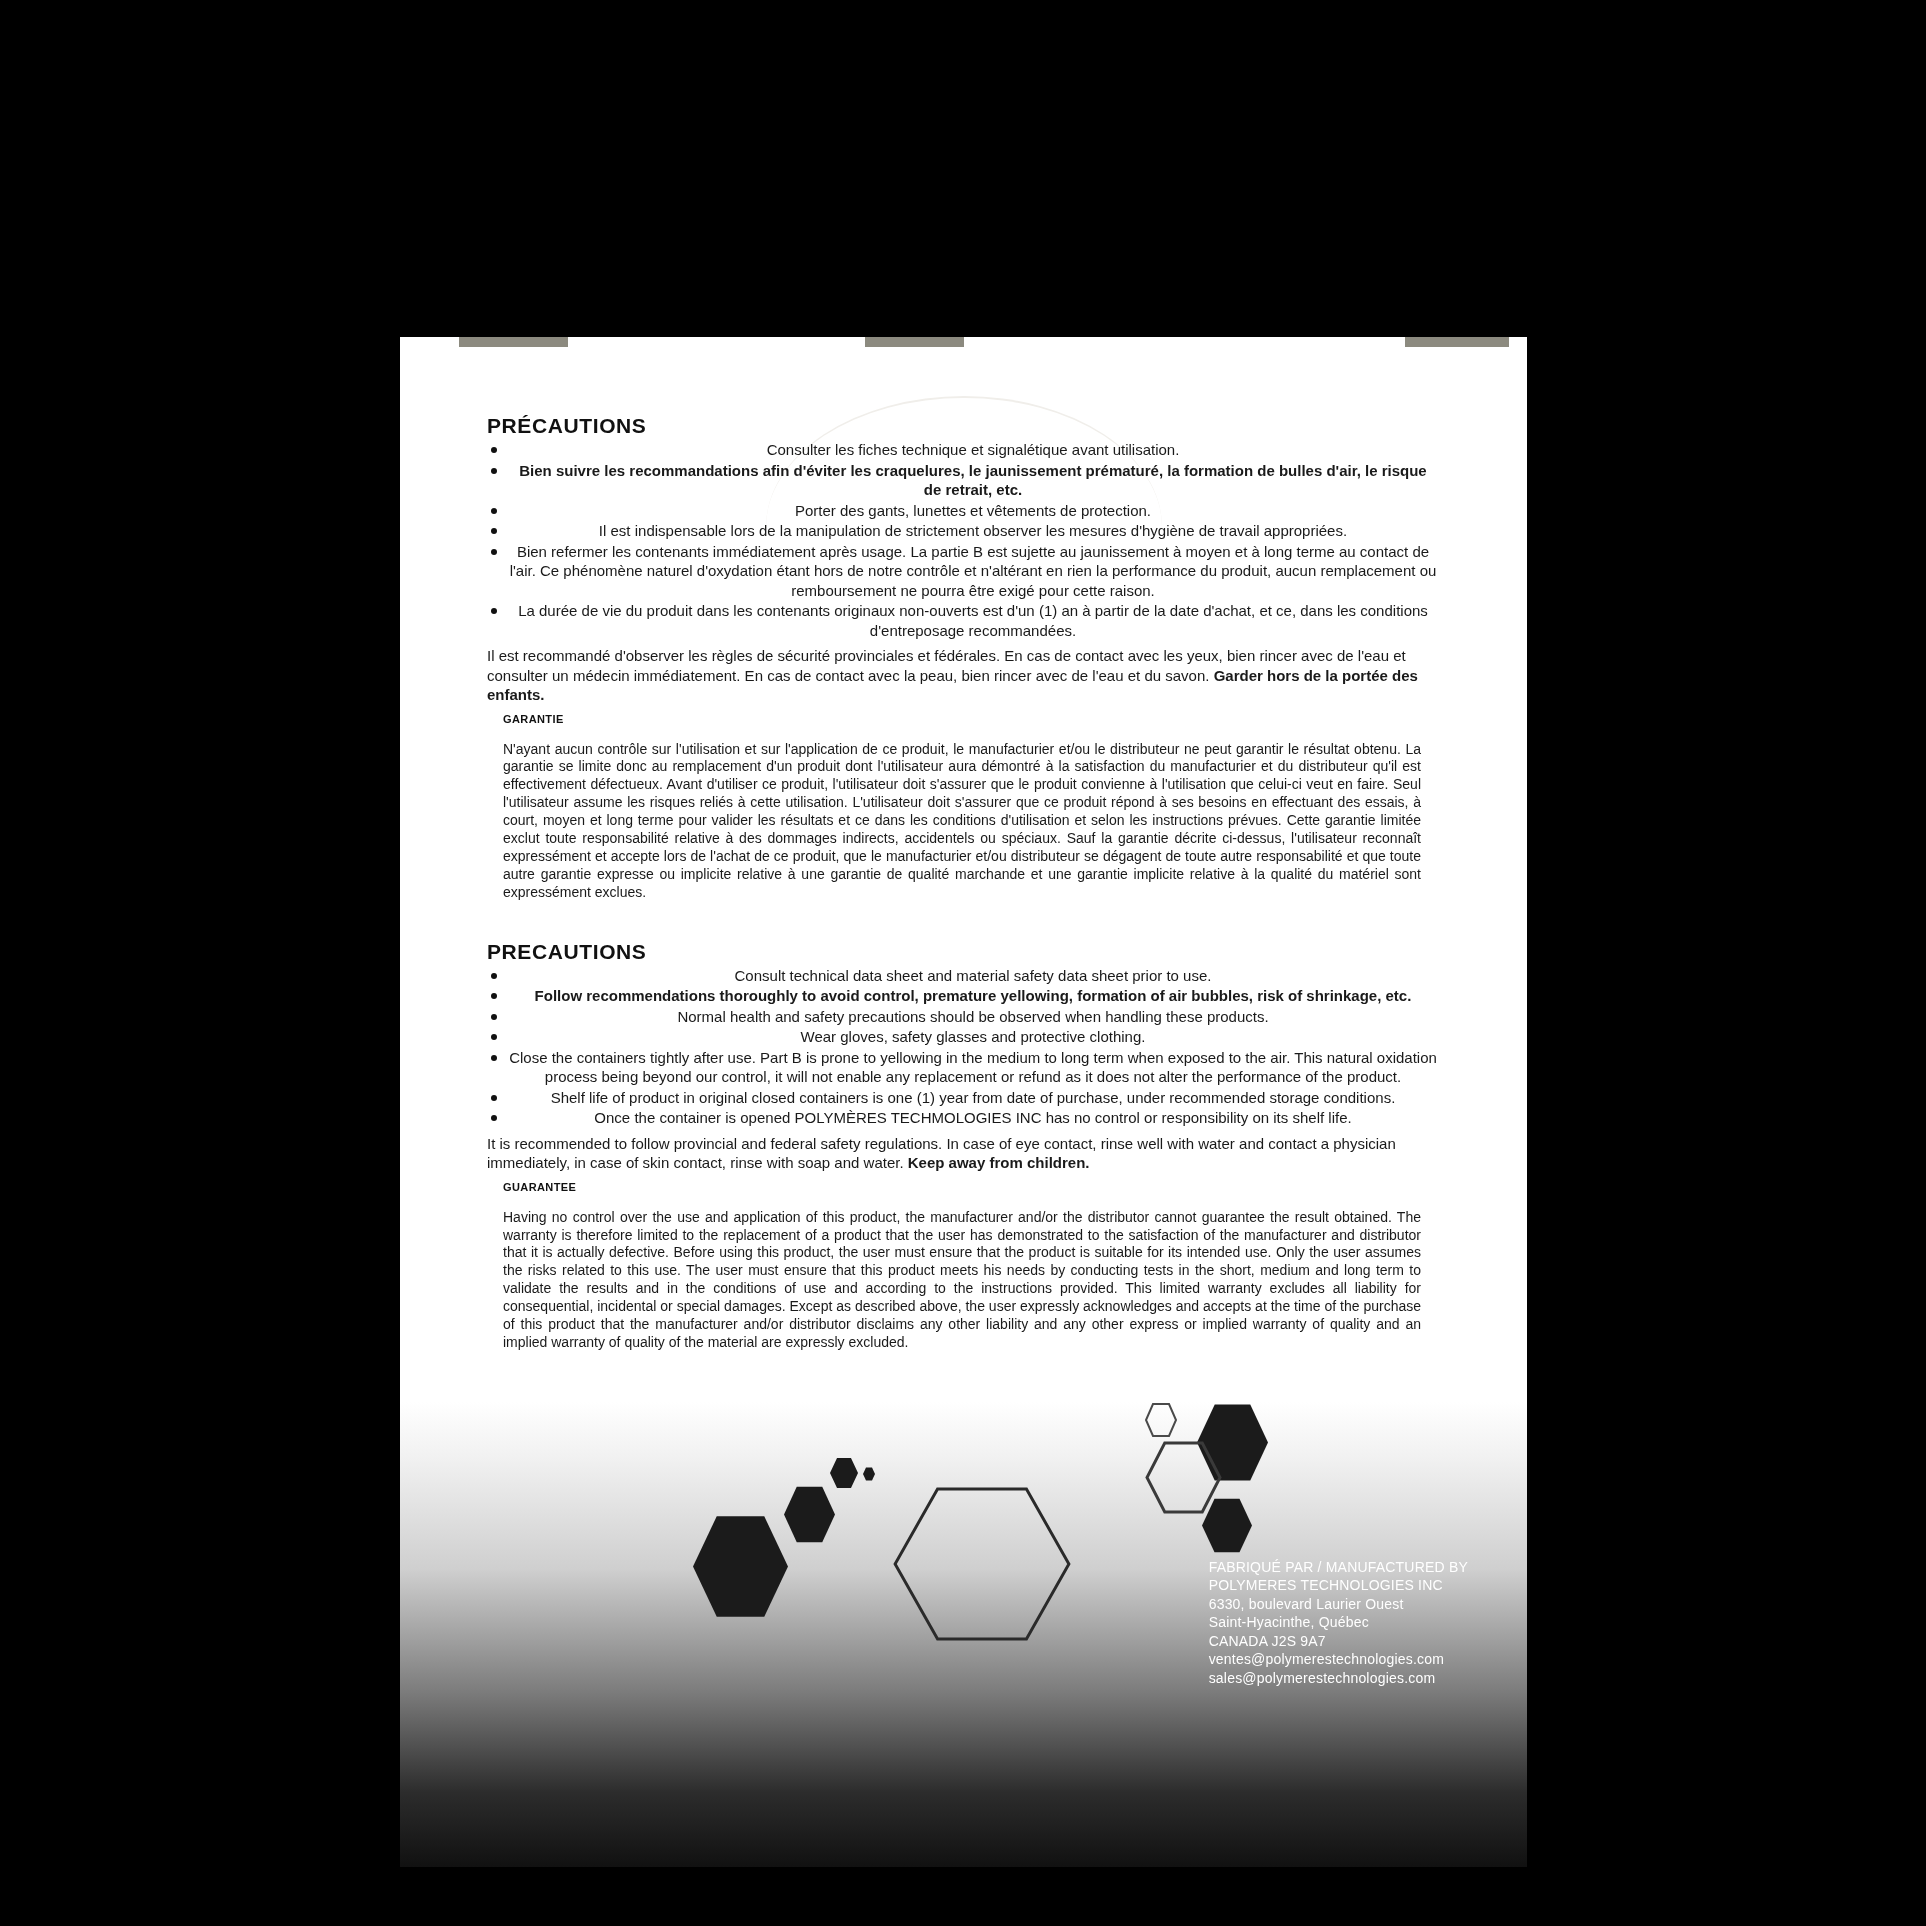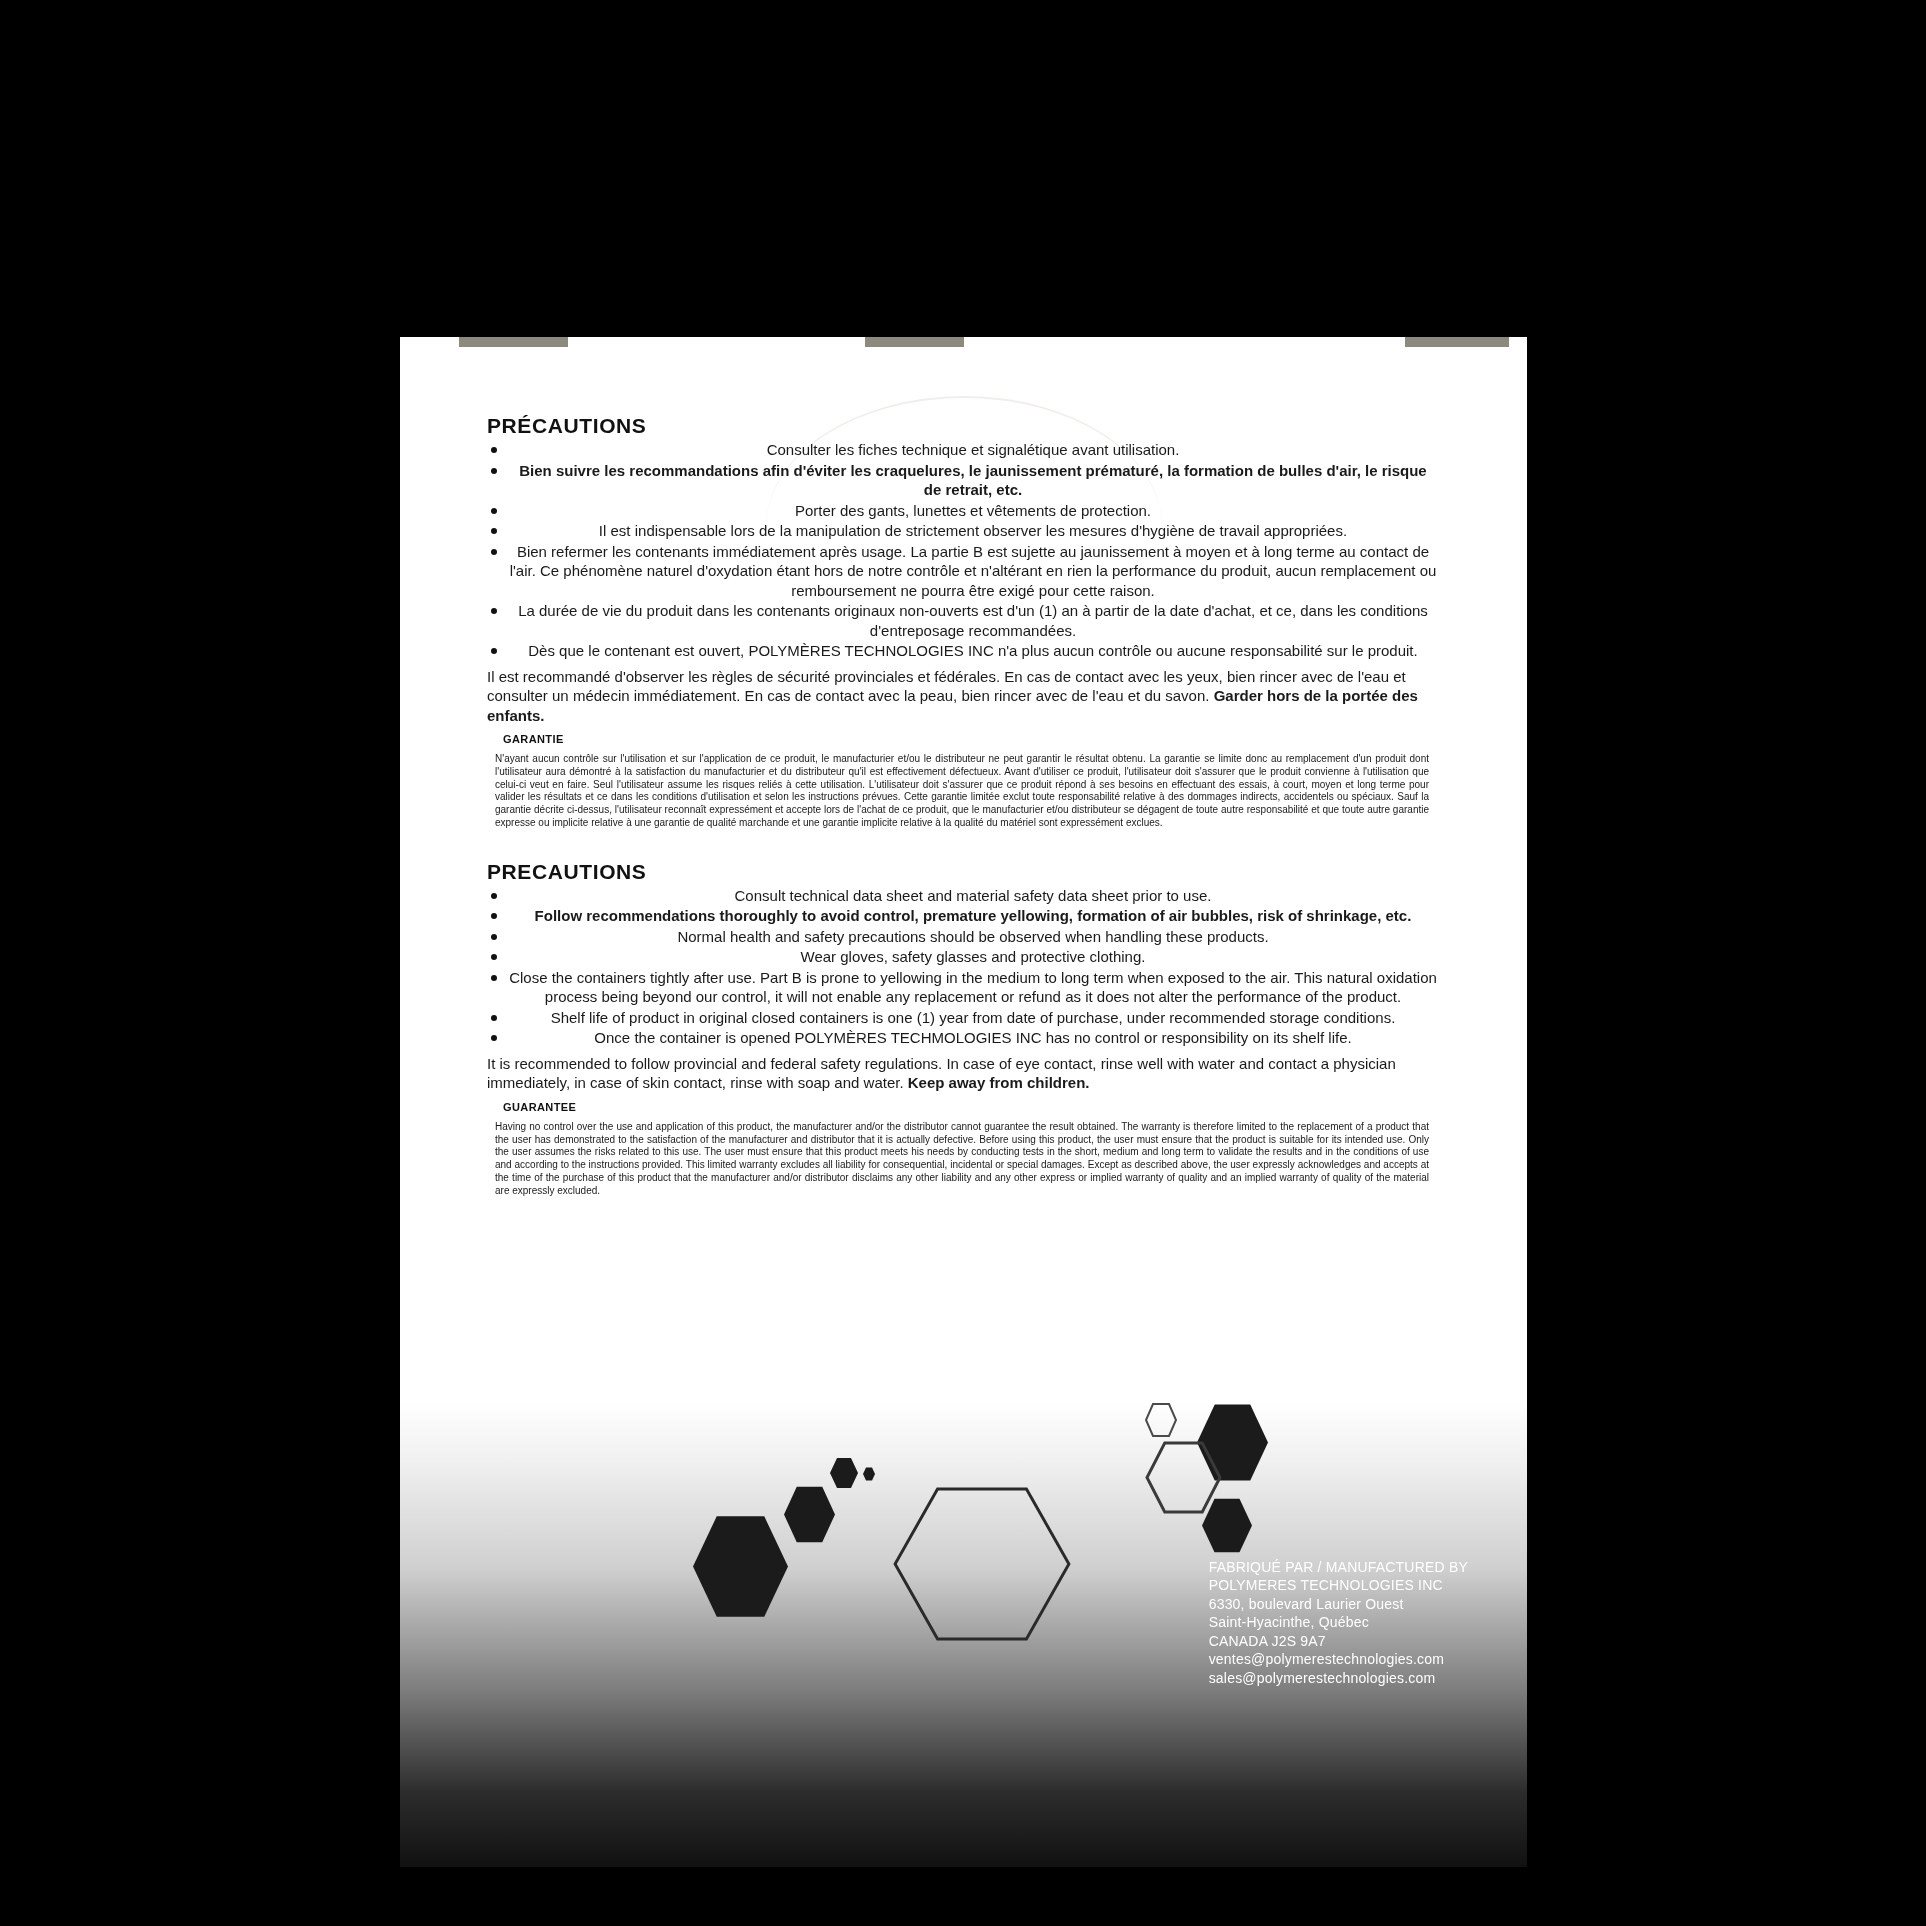--- a/index.html
+++ b/index.html
@@ -114,25 +114,25 @@
   }
   p.para b { font-weight: bold; }
   h3.warranty-title {
     font-size: 11px;
     font-weight: bold;
     letter-spacing: 0.4px;
     margin: 8px 0 2px 16px;
     color: #111;
   }
   p.fine {
-    font-size: 10px;
+    font-size: 14px;
     line-height: 1.28;
     text-align: justify;
     color: #1a1a1a;
-    margin: 8px;
+    margin: 16px;
   }
   .gap { height: 22px; }
 
   
   .manufacturer {
     position: absolute;
     right: 59px;
     bottom: 180px;
     text-align: left;
     color: #ffffff;
@@ -155,21 +155,20 @@
   <div class="content">
 
     <h2 class="sec-title">PRÉCAUTIONS</h2>
     <ul class="bullets">
       <li>Consulter les fiches technique et signalétique avant utilisation.</li>
       <li class="bold">Bien suivre les recommandations afin d'éviter les craquelures, le jaunissement prématuré, la formation de bulles d'air, le risque de retrait, etc.</li>
       <li>Porter des gants, lunettes et vêtements de protection.</li>
       <li>Il est indispensable lors de la manipulation de strictement observer les mesures d'hygiène de travail appropriées.</li>
       <li>Bien refermer les contenants immédiatement après usage. La partie B est sujette au jaunissement à moyen et à long terme au contact de l'air. Ce phénomène naturel d'oxydation étant hors de notre contrôle et n'altérant en rien la performance du produit, aucun remplacement ou remboursement ne pourra être exigé pour cette raison.</li>
       <li>La durée de vie du produit dans les contenants originaux non-ouverts est d'un (1) an à partir de la date d'achat, et ce, dans les conditions d'entreposage recommandées.</li>
-      <li>Dès que le contenant est ouvert, POLYMÈRES TECHNOLOGIES INC n'a plus aucun contrôle ou aucune responsabilité sur le produit.</li>
     </ul>
     <p class="para"><span>Il est recommandé d'observer les règles de sécurité provinciales et fédérales. En cas de contact avec les yeux, bien rincer avec de l'eau et consulter un médecin immédiatement. En cas de contact avec la peau, bien rincer avec de l'eau et du savon. </span><b>Garder hors de la portée des enfants.</b></p>
 
     <h3 class="warranty-title">GARANTIE</h3>
     <p class="fine">N'ayant aucun contrôle sur l'utilisation et sur l'application de ce produit, le manufacturier et/ou le distributeur ne peut garantir le résultat obtenu. La garantie se limite donc au remplacement d'un produit dont l'utilisateur aura démontré à la satisfaction du manufacturier et du distributeur qu'il est effectivement défectueux. Avant d'utiliser ce produit, l'utilisateur doit s'assurer que le produit convienne à l'utilisation que celui-ci veut en faire. Seul l'utilisateur assume les risques reliés à cette utilisation. L'utilisateur doit s'assurer que ce produit répond à ses besoins en effectuant des essais, à court, moyen et long terme pour valider les résultats et ce dans les conditions d'utilisation et selon les instructions prévues. Cette garantie limitée exclut toute responsabilité relative à des dommages indirects, accidentels ou spéciaux. Sauf la garantie décrite ci-dessus, l'utilisateur reconnaît expressément et accepte lors de l'achat de ce produit, que le manufacturier et/ou distributeur se dégagent de toute autre responsabilité et que toute autre garantie expresse ou implicite relative à une garantie de qualité marchande et une garantie implicite relative à la qualité du matériel sont expressément exclues.</p>
 
     <div class="gap"></div>
 
     <h2 class="sec-title">PRECAUTIONS</h2>
     <ul class="bullets">

